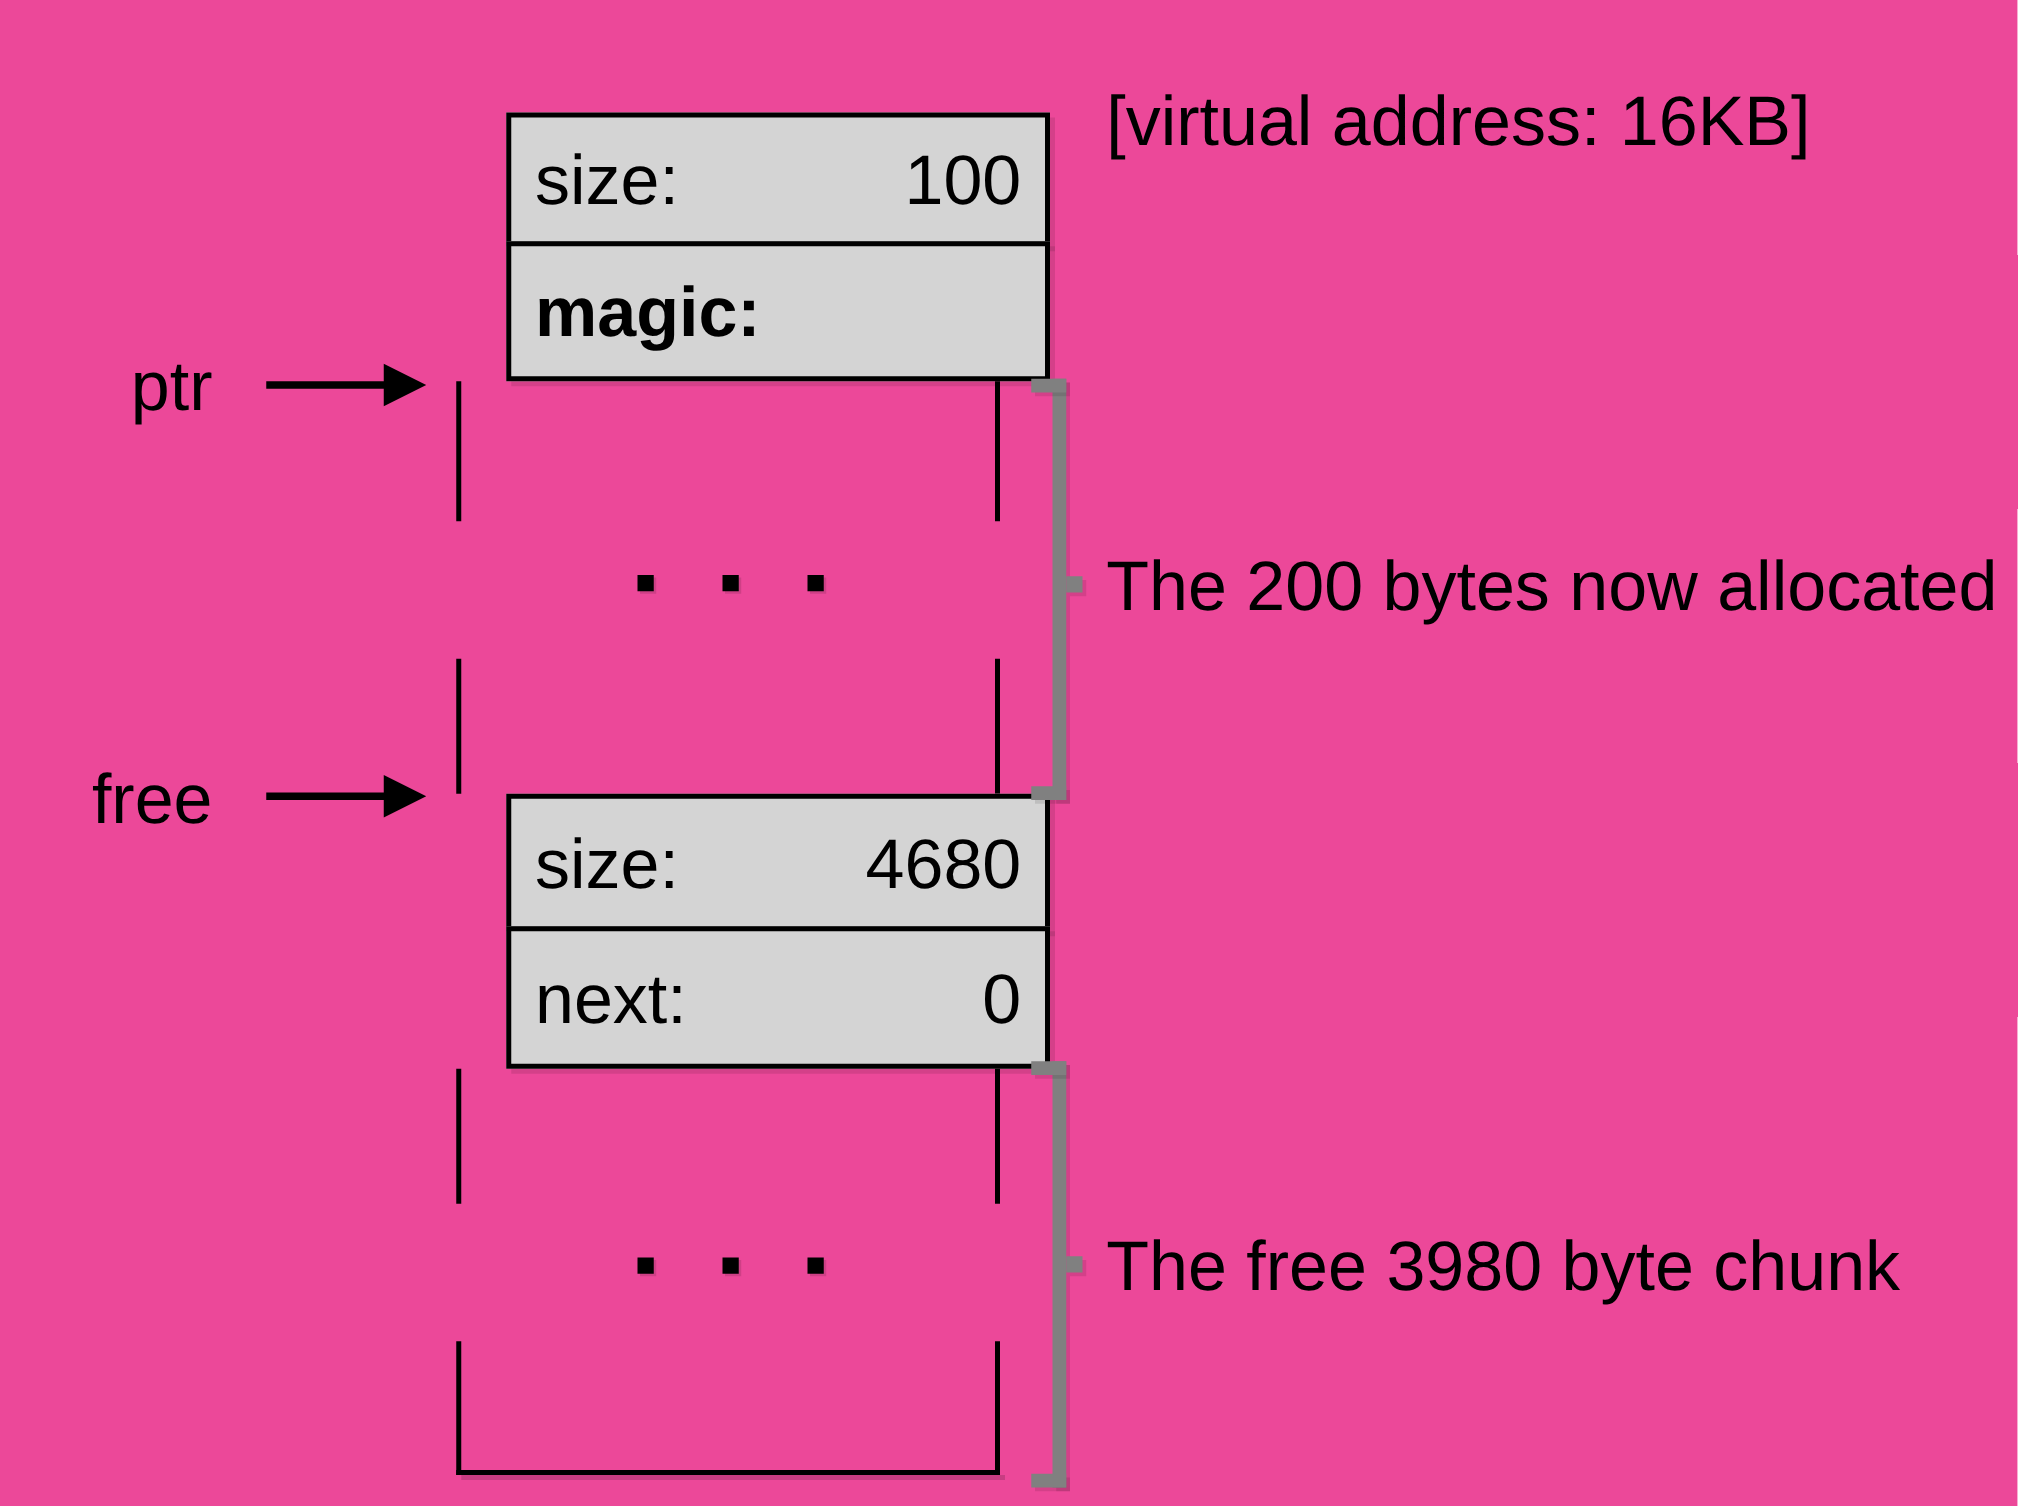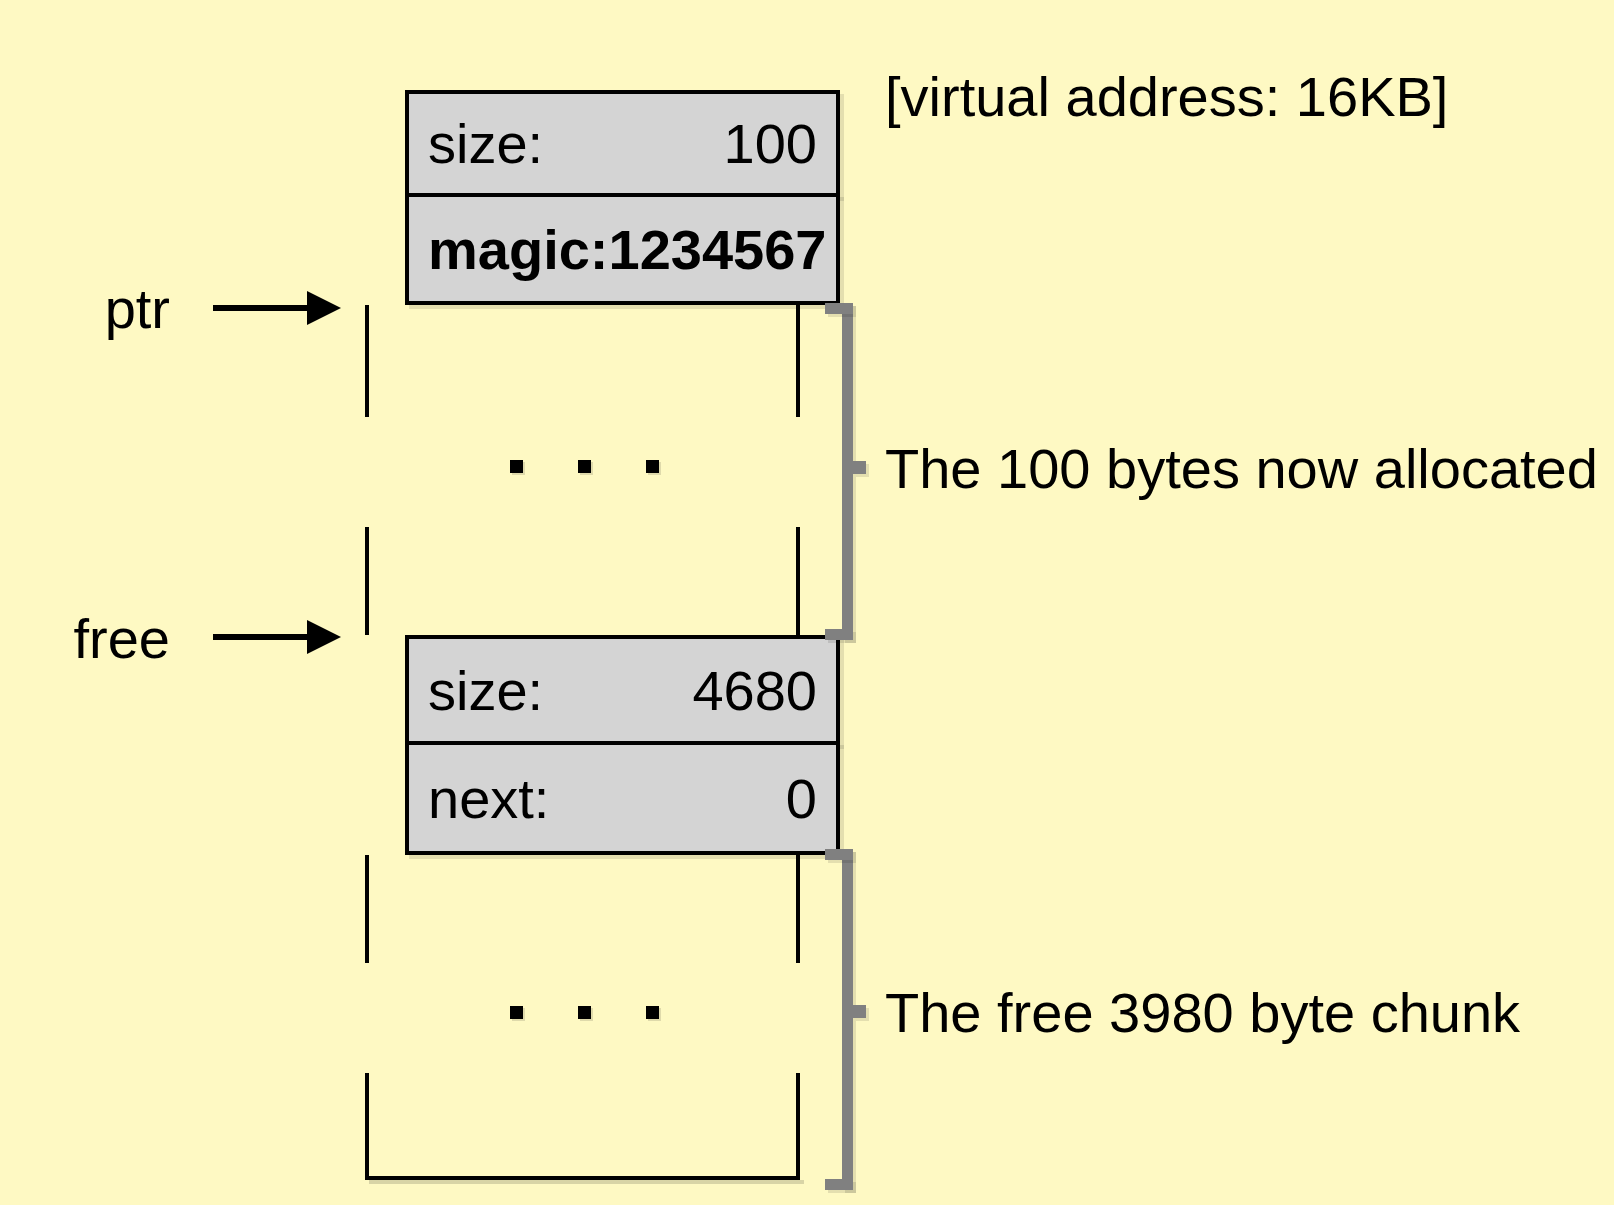--- a/index.html
+++ b/index.html
@@ -1,17 +1,17 @@
 <!DOCTYPE html>
 <html style="--header-fill: #d4d4d4; --bracket: #808080; --ink: #000000;"><head>
 <meta charset="utf-8">
 <style>
   html,body{margin:0;padding:0;background:#fff;}
   .canvas{
-    position:relative;width:1614px;height:1205px;background:#fef9c3;
+    position:relative;width:1614px;height:1205px;background:#ec4899;
     font-family:"Liberation Sans",sans-serif;color:var(--ink,#000);overflow:hidden;
   }
   
   .note{position:absolute;left:885px;height:76px;display:flex;align-items:center;
         font-size:56px;white-space:nowrap;}
   .note-va{top:58px;}
   .note-alloc{top:430px;}
   .note-free{top:974px;}
   
   .side-label{position:absolute;left:40px;width:130px;height:76px;display:flex;
@@ -85,21 +85,20 @@
     <polygon points="96,2 96,36 130,19" fill="#000"></polygon>
   </svg>
 
   <div class="mem-row row1">
     <span>size:</span>
     <span>100</span>
   </div>
 
   <div class="mem-row row2">
     <span>magic:</span>
-    <span>1234567</span>
   </div>
 
   <div class="region region-alloc">
     <div class="seg seg-lt"></div>
     <div class="seg seg-lb"></div>
     <div class="seg seg-rt"></div>
     <div class="seg seg-rb"></div>
     <div class="dots">
       <div class="dot"></div>
       <div class="dot"></div>
@@ -137,17 +136,17 @@
     <div class="tick"></div>
   </div>
 
   <div class="brace brace2">
     <div class="bar-v"></div>
     <div class="bar-top"></div>
     <div class="bar-bottom"></div>
     <div class="tick"></div>
   </div>
 
-  <div class="note note-alloc">The 100 bytes now allocated</div>
+  <div class="note note-alloc">The 200 bytes now allocated</div>
 
   <div class="note note-free">The free 3980 byte chunk</div>
 
 </div>
 
 </body></html>

